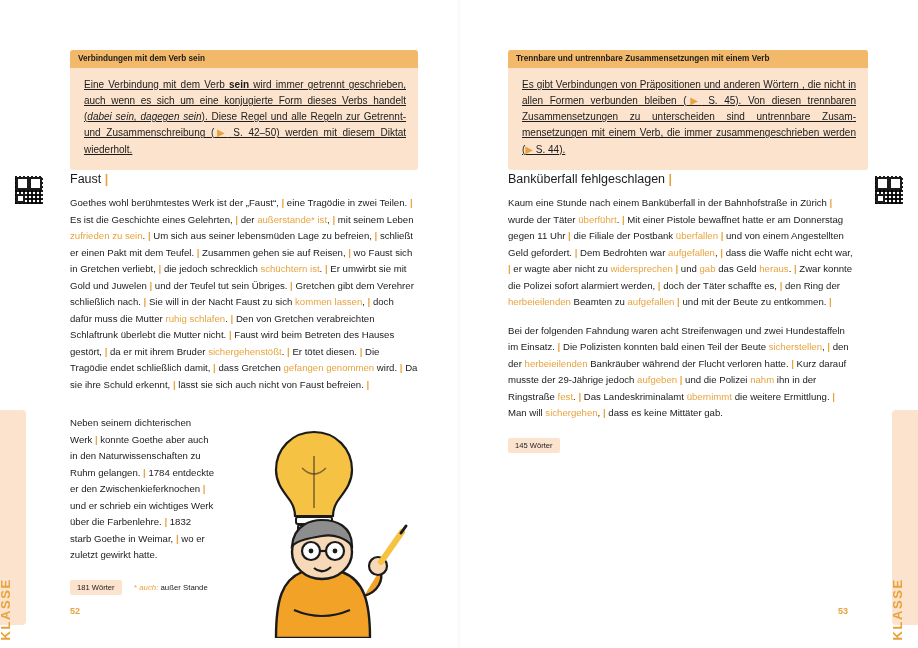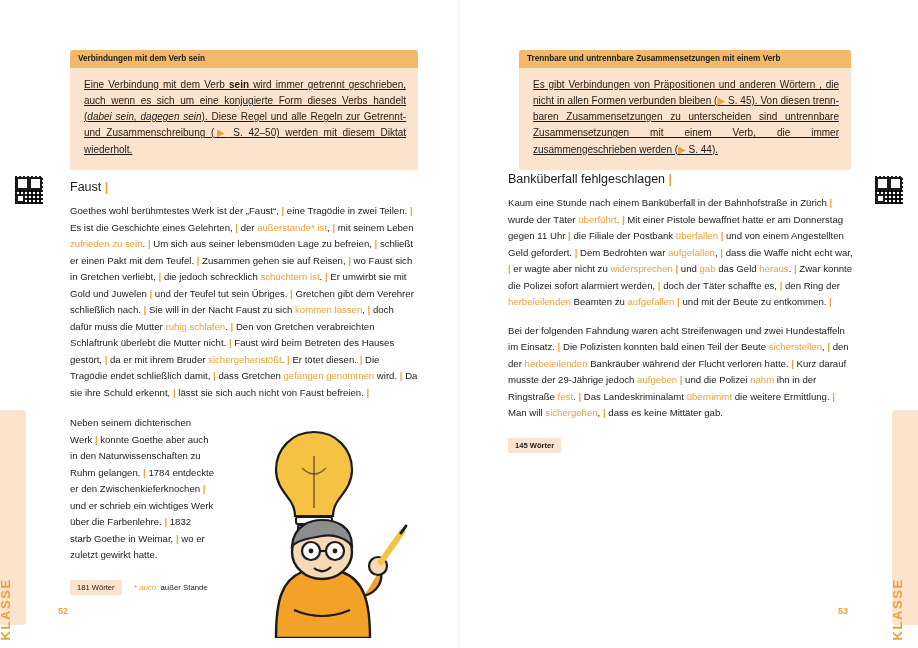--- a/index.html
+++ b/index.html
@@ -179,21 +179,21 @@
       (<i>dabei sein, dagegen sein</i>). Diese Regel und alle Regeln zur
       Getrennt- und Zusammenschreibung (<span class="hl">▶</span> S. 42–50) werden mit diesem
       Diktat wiederholt.
     </div>
   </div>
 
   <div class="qr" style="left:14px; top:175px;">
     <div class="qr-inner"></div>
   </div>
 
-  <div style="position:absolute; left:70px; top:180px; width:348px;">
+  <div style="position:absolute; left:70px; top:172px; width:348px;">
     <div class="dict-title">
       <span>Faust</span>
       <span class="pipe">|</span>
     </div>
     <div class="dict-body">
       <p>Goethes wohl berühmtestes Werk ist der „Faust“, <span class="pipe">|</span> eine Tragödie in
       zwei Teilen. <span class="pipe">|</span> Es ist die Geschichte eines Gelehrten, <span class="pipe">|</span> der <span class="hl">außerstande*</span>
       <span class="hl">ist</span>, <span class="pipe">|</span> mit seinem Leben <span class="hl">zufrieden zu sein</span>. <span class="pipe">|</span> Um sich aus seiner lebens­müden Lage zu befreien, <span class="pipe">|</span> schließt er einen Pakt mit dem Teufel. <span class="pipe">|</span>
       Zusammen gehen sie auf Reisen, <span class="pipe">|</span> wo Faust sich in Gretchen verliebt, <span class="pipe">|</span>
       die jedoch schrecklich <span class="hl">schüchtern ist</span>. <span class="pipe">|</span> Er umwirbt sie mit Gold und
@@ -248,23 +248,23 @@
     <path d="M74 126 C76 104 94 100 104 100 C118 100 134 106 134 126 C128 118 116 114 104 116 C92 118 80 120 74 126 Z" fill="#8d8d8d" stroke="#1b1b1b" stroke-width="2.2"></path>
 
     <circle cx="93" cy="131" r="9" fill="#fff" stroke="#1b1b1b" stroke-width="2.2"></circle>
     <circle cx="117" cy="131" r="9" fill="#fff" stroke="#1b1b1b" stroke-width="2.2"></circle>
     <path d="M102 131 L108 131" stroke="#1b1b1b" stroke-width="2.2"></path>
     <circle cx="93" cy="131" r="2.4" fill="#1b1b1b"></circle>
     <circle cx="117" cy="131" r="2.4" fill="#1b1b1b"></circle>
     <path d="M96 148 Q104 155 113 147" stroke="#1b1b1b" stroke-width="2.2" fill="none"></path>
   </svg>
 
-  <div class="pageno" style="left:58px; top:606px;">52</div>
-
-  <div class="intro-box" style="left:519px; top:50px; width:332px;">
+  <div class="pageno" style="left:70px; top:606px;">52</div>
+
+  <div class="intro-box" style="left:508px; top:50px; width:360px;">
     <div class="intro-head">Trennbare und untrennbare Zusammensetzungen mit einem Verb</div>
     <div class="intro-body">
       Es gibt Verbindungen von Präpositionen und anderen Wörtern , die
       nicht in allen Formen verbunden bleiben (<span class="hl">▶</span> S. 45). Von diesen trenn­baren Zusammensetzungen zu unterscheiden sind untrennbare Zusam­mensetzungen mit einem Verb, die immer zusammengeschrieben wer­den
       (<span class="hl">▶</span> S. 44).
     </div>
   </div>
 
   <div class="qr" style="left:874px; top:175px;">
     <div class="qr-inner"></div>
@@ -283,20 +283,20 @@
       zu <span class="hl">widersprechen</span> <span class="pipe">|</span> und <span class="hl">gab</span> das Geld <span class="hl">heraus</span>. <span class="pipe">|</span> Zwar konnte die Poli­zei sofort alarmiert werden, <span class="pipe">|</span> doch der Täter schaffte es, <span class="pipe">|</span> den Ring
       der <span class="hl">herbeieilenden</span> Beamten zu <span class="hl">aufgefallen</span> <span class="pipe">|</span> und mit der Beute zu
       entkommen. <span class="pipe">|</span></p>
 
       <p>Bei der folgenden Fahndung waren acht Streifenwagen und zwei
       Hundestaffeln im Einsatz. <span class="pipe">|</span> Die Polizisten konnten bald einen Teil der
       Beute <span class="hl">sicherstellen</span>, <span class="pipe">|</span> den der <span class="hl">herbeieilenden</span> Bankräuber während der
       Flucht verloren hatte. <span class="pipe">|</span> Kurz darauf musste der 29-Jährige jedoch <span class="hl">auf­geben</span> <span class="pipe">|</span> und die Polizei <span class="hl">nahm</span> ihn in der Ringstraße <span class="hl">fest</span>. <span class="pipe">|</span> Das Landes­kriminalamt <span class="hl">übernimmt</span> die weitere Ermittlung. <span class="pipe">|</span> Man will <span class="hl">sichergehen</span>, <span class="pipe">|</span>
       dass es keine Mittäter gab.</p>
     </div>
-    <div style="margin-top:8px;font-weight:bold;">
+    <div style="margin-top:8px;">
       <span class="wordcount">145 Wörter</span>
     </div>
   </div>
 
   <div class="pageno" style="left:838px; top:606px;">53</div>
 
 </div>
 
 </body></html>

